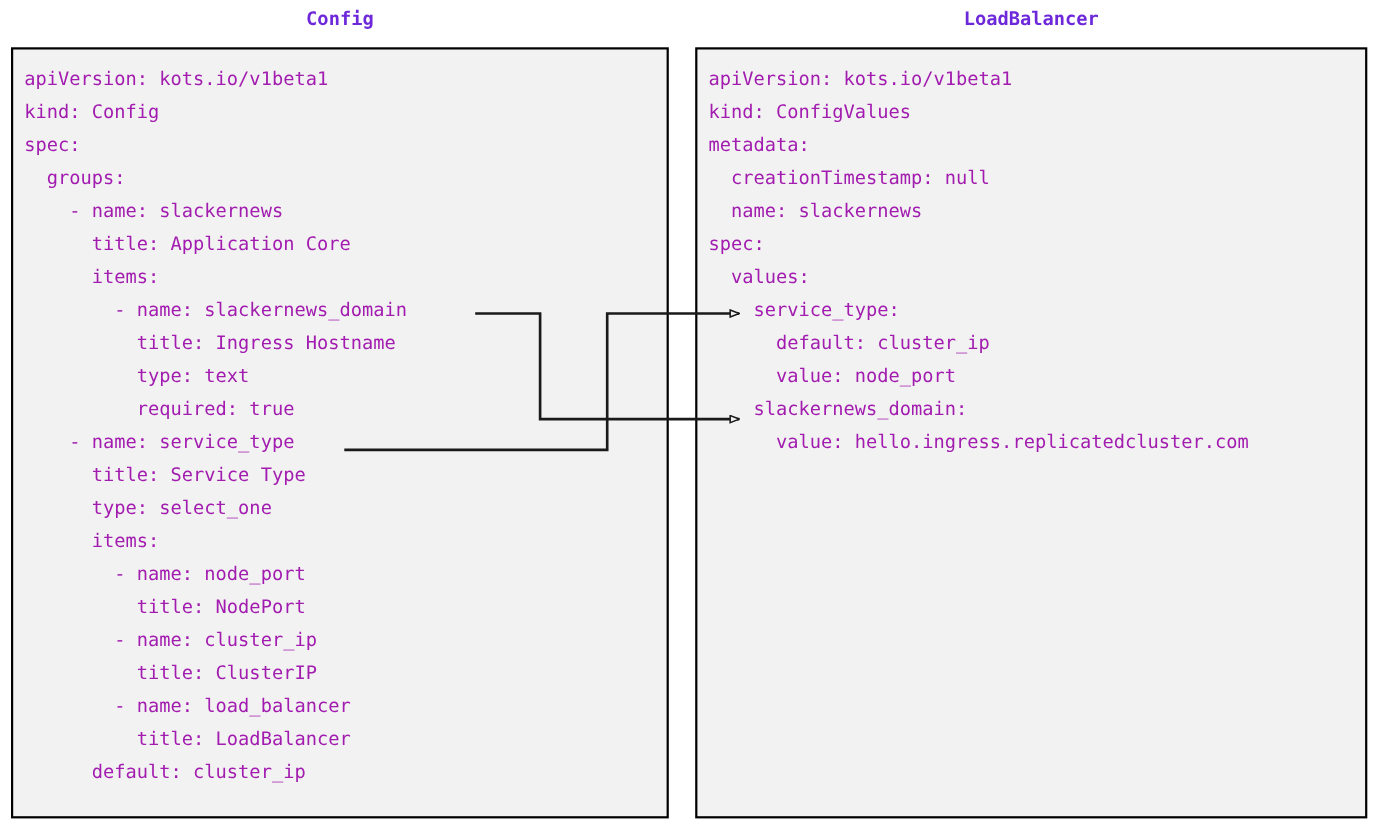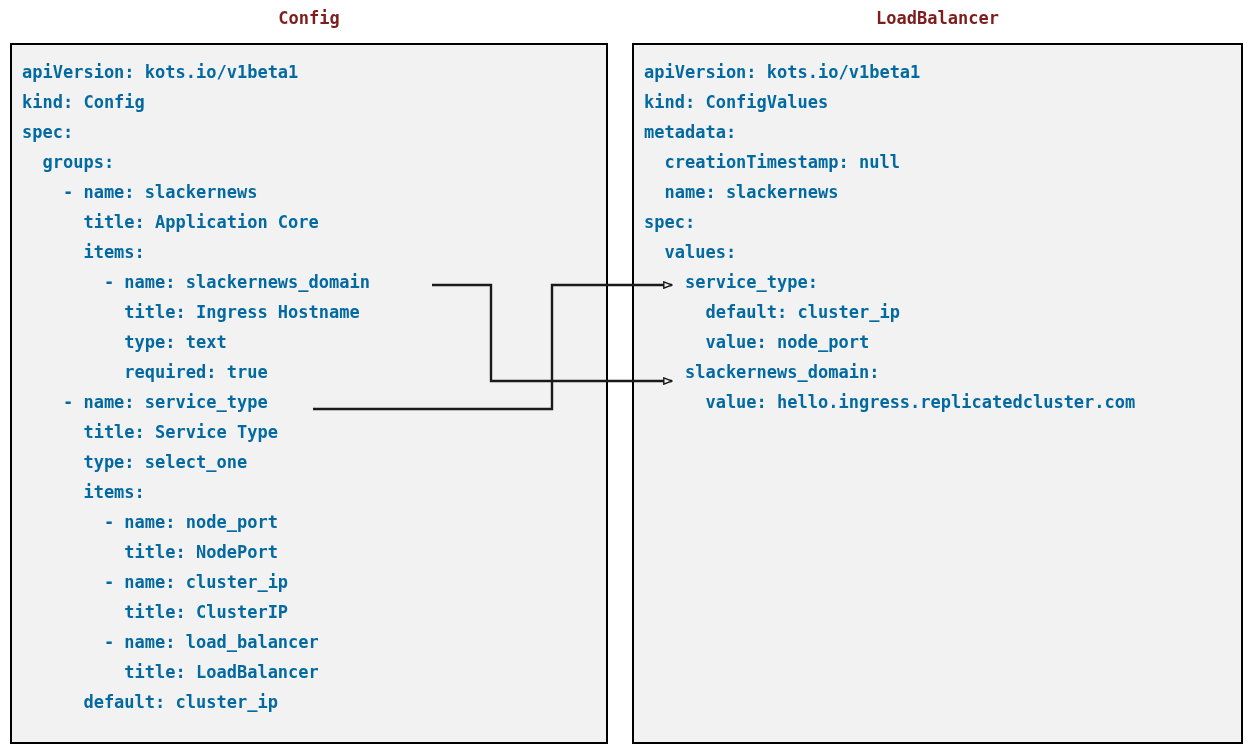--- a/index.html
+++ b/index.html
@@ -21,41 +21,41 @@
     width: 1258px;
     height: 756px;
   }
 
   .panel-title {
     position: absolute;
     font-family: "DejaVu Sans Mono", "Liberation Mono", monospace;
     font-weight: bold;
     font-size: 17px;
     line-height: 20px;
-    color: #7f1d1d;
+    color: #6d28d9;
     text-align: center;
     white-space: pre;
   }
 
   .panel {
     position: absolute;
     background: #f2f2f2;
     border: 2px solid #000000;
     box-sizing: border-box;
   }
 
   .code-block {
     position: absolute;
     left: 10px;
     top: 12px;
     font-family: "DejaVu Sans Mono", "Liberation Mono", monospace;
-    font-weight: bold;
+    font-weight: normal;
     font-size: 17px;
     line-height: 30px;
-    color: #0369a1;
+    color: #a21caf;
     white-space: pre;
     letter-spacing: 0px;
   }
 
   .code-line {
     height: 30px;
     white-space: pre;
   }
 
   #connectors {

